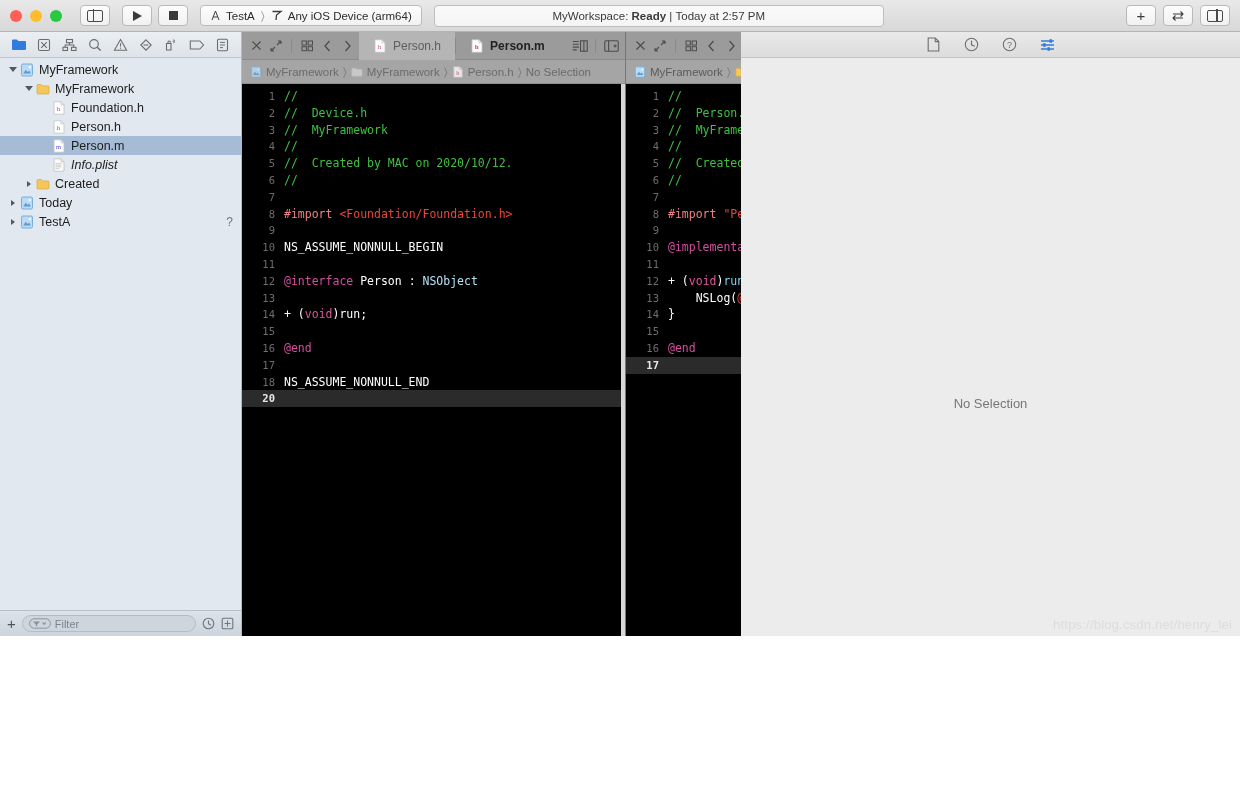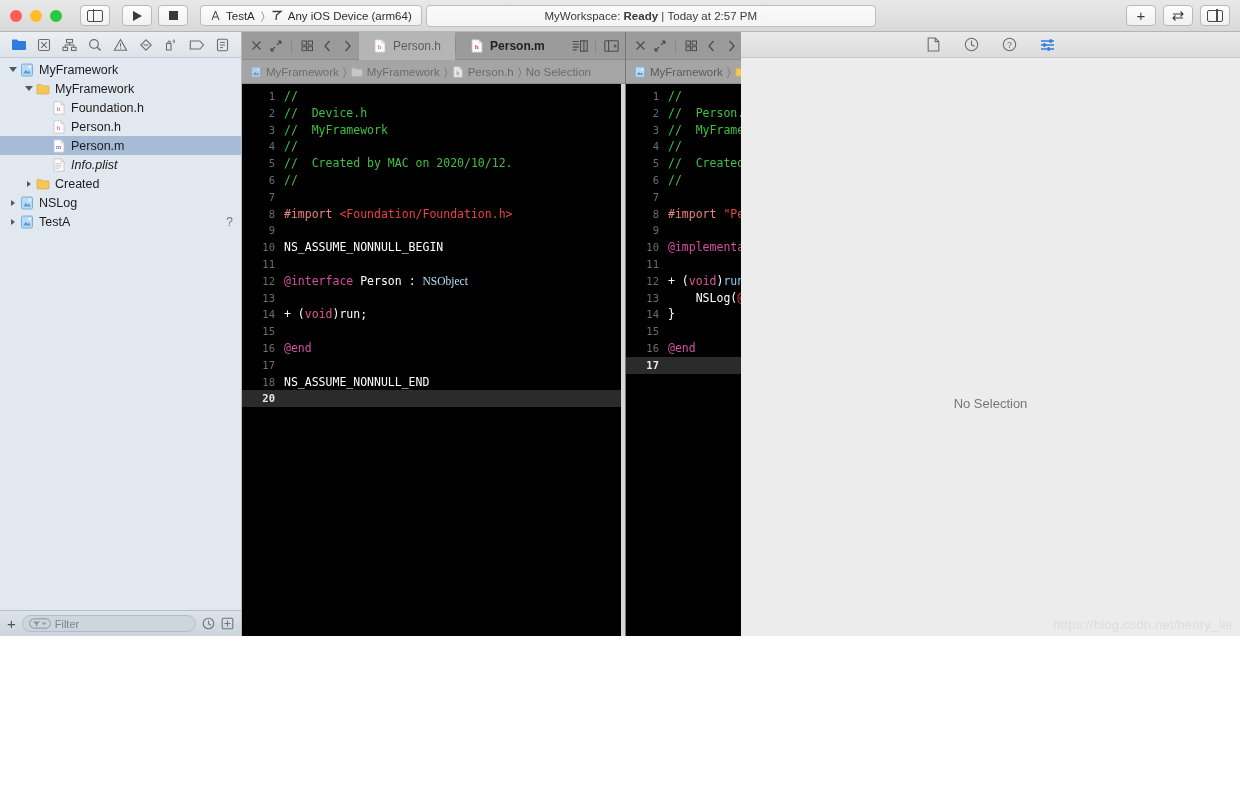--- a/index.html
+++ b/index.html
@@ -71,21 +71,21 @@
     border: 1px solid #bcbcbc;
     border-radius: 4px;
     display: flex; align-items: center;
     padding: 0 9px;
     font-size: 11.5px;
     color: #2c2c2c;
     gap: 5px;
   }
   .scheme-sep { color: #9a9a9a; font-size: 12px; margin: 0 1px; }
   .status-box {
-    margin-left: 4px;
+    margin-left: 12px;
     flex: 1;
     max-width: 450px;
     height: 22px;
     background: linear-gradient(to bottom,#fafafa,#f4f4f4);
     border: 1px solid #bebebe;
     border-radius: 4px;
     display: flex; align-items: center; justify-content: center;
     font-size: 11.5px;
     color: #3a3a3a;
   }
@@ -236,21 +236,21 @@
     background: #d8d8d8;
   }
 
   
   .c-cmt  { color: #40c040; }
   .c-pre  { color: #f08080; }
   .c-str  { color: #e8453c; }
   .c-kw   { color: #e0569a; }
   .c-at   { color: #d44fa0; }
   .c-type { color: #7ad2f0; }
-  .c-cls  { color: #b3e0f2; font-family: Liberation Serif, serif; }
+  .c-cls  { color: #b3e0f2; }
   .c-pln  { color: #ffffff; }
 
   
   .inspector {
     flex: 1;
     min-width: 0;
     background: #ececec;
     display: flex; flex-direction: column;
     position: relative;
   }
@@ -477,21 +477,21 @@
             <span class="tw">
               <span class="tri"></span>
             </span>
             <span class="ficon">
               <svg width="14" height="14" viewBox="0 0 14 14">
                 <rect x="1.5" y="1" width="11" height="12" rx="1.4" fill="#b9dbf5" stroke="#6fa8d6" stroke-width="0.9"></rect>
                 <path d="M3.2 10.4 l2.6 -3.6 l1.9 2.3 l1.4 -1.6 l1.7 2.9 z" fill="#5b9bd5"></path>
                 <circle cx="9.7" cy="4.2" r="1.1" fill="#ffffff"></circle>
               </svg>
             </span>
-            <span class="tree-label">NSLog</span>
+            <span class="tree-label">Today</span>
           </div>
           <div class="tree-row" style="padding-left: 6px;">
             <span class="tw">
               <span class="tri"></span>
             </span>
             <span class="ficon">
               <svg width="14" height="14" viewBox="0 0 14 14">
                 <rect x="1.5" y="1" width="11" height="12" rx="1.4" fill="#b9dbf5" stroke="#6fa8d6" stroke-width="0.9"></rect>
                 <path d="M3.2 10.4 l2.6 -3.6 l1.9 2.3 l1.4 -1.6 l1.7 2.9 z" fill="#5b9bd5"></path>
                 <circle cx="9.7" cy="4.2" r="1.1" fill="#ffffff"></circle>

